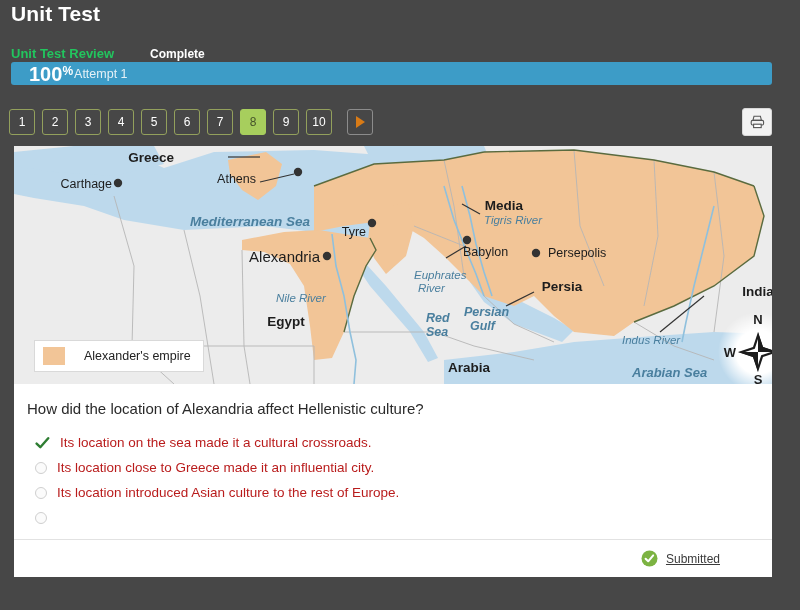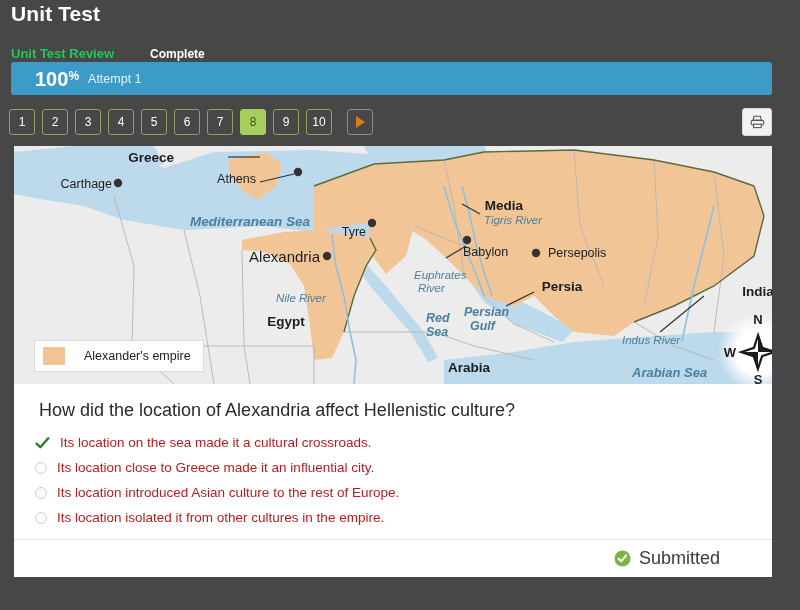--- a/index.html
+++ b/index.html
@@ -20,23 +20,23 @@
   .hdr-sub-row {
     position: absolute; left: 11px; top: 35px;
     display: flex; align-items: baseline; gap: 36px;
   }
   .hdr-sub { font-size: 13px; font-weight: bold; color: #22c55e; }
   .hdr-status { font-size: 12px; font-weight: bold; color: #ffffff; margin-top: 12px; }
 
   
   .attempt-bar {
     position: absolute; left: 11px; top: 62px;
-    width: 761px; height: 33px;
+    width: 761px; height: 23px;
     background: #3d9cc7; border-radius: 3px;
-    display: flex; align-items: center; padding-left: 24px; gap: 9px;
+    display: flex; align-items: center; padding-left: 18px; gap: 1px;
   }
   .attempt-pct { font-size: 20px; font-weight: bold; color: #ffffff; line-height: 1; }
   .attempt-pct-sym { font-size: 12px; font-weight: bold; vertical-align: top;
      position: relative; top: 1px; }
   .attempt-label { font-size: 12.5px; color: #e4f1f7; }
 
   
   .qnav { position: absolute; left: 9px; top: 109px; display: flex; gap: 7px; }
   .qnum {
     width: 26px; height: 26px; border: 1px solid #93a05c; border-radius: 3px;
@@ -76,39 +76,39 @@
   .legend-sw { width: 22px; height: 18px; background: #f2c597; }
   .legend-txt { font-size: 12.5px; color: #222; }
 
   
   .qpanel {
     position: absolute; left: 14px; top: 384px;
     width: 758px; height: 193px; background: #ffffff;
   }
   .qtext {
     position: absolute; left: 13px; top: 16px;
-    font-size: 18px; color: #2a2a2a; margin-left: 12px;
+    font-size: 15px; color: #2a2a2a;
   }
   .opts { position: absolute; left: 13px; top: 46px; width: 730px; }
   .opt { display: flex; align-items: center; height: 25px; margin-bottom: 0px; }
   .opt-mark { width: 30px; display: flex; align-items: center; justify-content: flex-start; padding-left: 8px;}
   .radio {
     width: 12px; height: 12px; border-radius: 50%;
     border: 1px solid #cfcfcf; background: #fbfbfb;
   }
   .opt-text { font-size: 13.5px; color: #b91c1c; }
   .opt.correct .opt-text { padding-left: 3px; }
 
   .qfooter {
     position: absolute; left: 0; bottom: 0; width: 758px; height: 38px;
     border-top: 1px solid #e2e2e2;
     display: flex; align-items: center; justify-content: flex-end;
     padding-right: 52px; gap: 8px;
   }
-  .submitted-txt { font-size: 18px; color: #3a3a3a; }
+  .submitted-txt { font-size: 12px; color: #3a3a3a; text-decoration: underline; }
 </style>
 </head>
 <body>
 
 <div class="page">
 
   <div class="hdr-title">Unit Test</div>
   <div class="hdr-sub-row">
     <span class="hdr-sub">Unit Test Review</span>
     <span class="hdr-status">Complete</span>
@@ -296,21 +296,20 @@
         <div class="opt">
           <span class="opt-mark">
             <span class="radio"></span>
           </span>
           <span class="opt-text">Its location introduced Asian culture to the rest of Europe.</span>
         </div>
         <div class="opt">
           <span class="opt-mark">
             <span class="radio"></span>
           </span>
-          <span class="opt-text">Its location isolated it from other cultures in the empire.</span>
         </div>
       </div>
 
     <div class="qfooter">
       <svg width="17" height="17" viewBox="0 0 17 17">
         <circle cx="8.5" cy="8.5" r="8" fill="#7cb342"></circle>
         <path d="M4.6,8.7 L7.2,11.3 L12.2,5.4" fill="none" stroke="#ffffff" stroke-width="2" stroke-linecap="round" stroke-linejoin="round"></path>
       </svg>
       <span class="submitted-txt">Submitted</span>
     </div>

